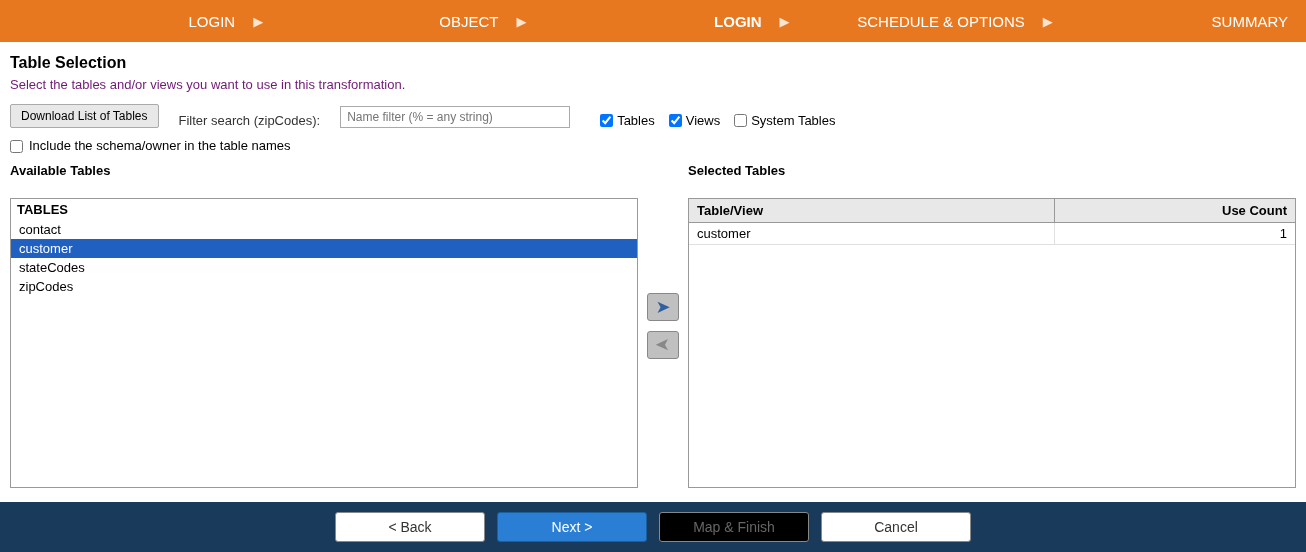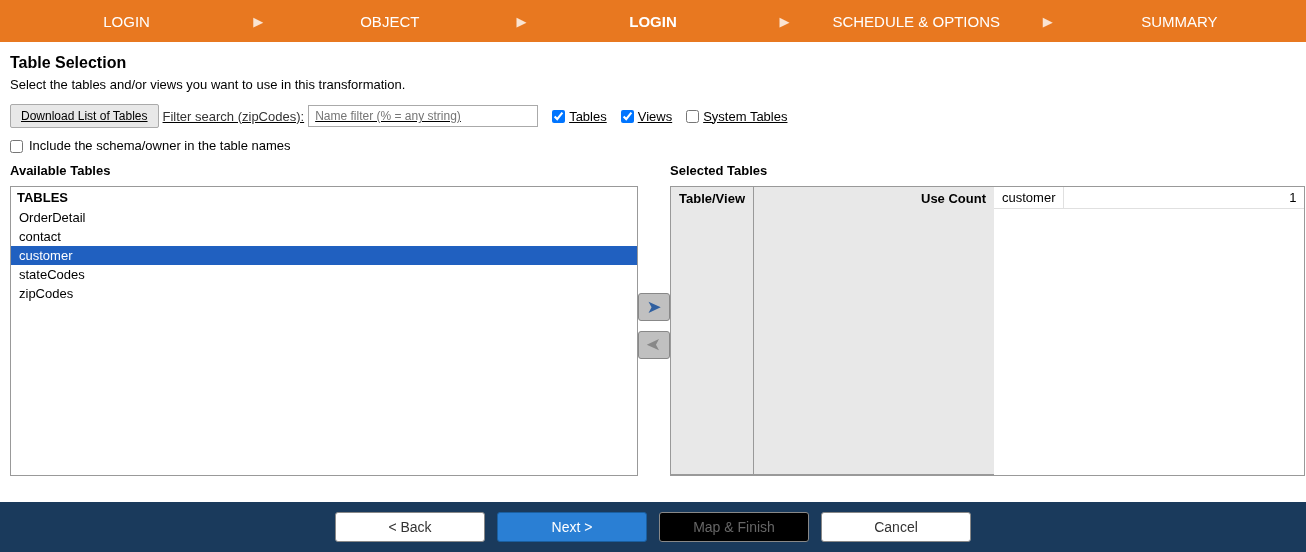--- a/index.html
+++ b/index.html
@@ -22,21 +22,21 @@
     }
     .nav-item {
       display: flex;
       align-items: center;
       color: white;
       font-size: 15px;
       font-weight: normal;
       padding: 0 18px;
       height: 100%;
       flex: 1;
-      justify-content: center;
+      justify-content: flex-end;
     }
     .nav-item.active {
       font-weight: bold;
     }
     .nav-arrow {
       color: white;
       font-size: 13px;
       opacity: 0.8;
     }
 
@@ -49,32 +49,31 @@
     }
 
     .page-title {
       font-size: 16px;
       font-weight: bold;
       color: #000;
       margin-bottom: 5px;
     }
 
     .page-subtitle {
-      color: #000000;
+      color: #701a75;
       font-size: 13px;
       margin-bottom: 12px;
     }
 
     
     .toolbar-row {
       display: flex;
-      align-items: center;
-      gap: 4px;
+      align-items: flex-end;
+      gap: 20px;
       margin-bottom: 10px;
-      text-decoration: underline;
     }
 
     .download-btn {
       border: 1px solid #aaa;
       background: #e8e8e8;
       padding: 4px 10px;
       cursor: pointer;
       font-size: 12px;
       border-radius: 2px;
     }
@@ -122,21 +121,21 @@
     }
 
     .panel-left {
       display: flex;
       flex-direction: column;
     }
 
     .panel-label {
       font-size: 13px;
       font-weight: bold;
-      margin-bottom: 8px;
+      margin-bottom: 20px;
       color: #000;
     }
 
     .available-list {
       width: 628px;
       height: 290px;
       border: 1px solid #999;
       overflow-y: auto;
       background: white;
     }
@@ -193,20 +192,21 @@
       flex: 1;
       display: flex;
       flex-direction: column;
     }
 
     .selected-table-container {
       border: 1px solid #999;
       height: 290px;
       overflow: hidden;
       display: flex;
+      flex-direction: column;
     }
 
     .selected-table-header {
       display: flex;
       background: #e8e8e8;
       border-bottom: 1px solid #999;
     }
 
     .col-header {
       padding: 4px 8px;
@@ -346,21 +346,20 @@
     <span>Include the schema/owner in the table names</span>
   </div>
 
   <div class="panels-area">
 
     <div class="panel-left">
       <div class="panel-label">Available Tables</div>
       <div class="available-list" id="available-list">
 
       <div class="list-item group-header">TABLES</div>
-          <div class="list-item">    OrderDetail</div>
           <div class="list-item">    contact</div>
           <div class="list-item selected">    customer</div>
           <div class="list-item">    stateCodes</div>
           <div class="list-item">    zipCodes</div>
         </div>
     </div>
 
     <div class="arrow-buttons">
       <div class="arrow-btn" title="">
         <span class="arrow-right">➤</span>

